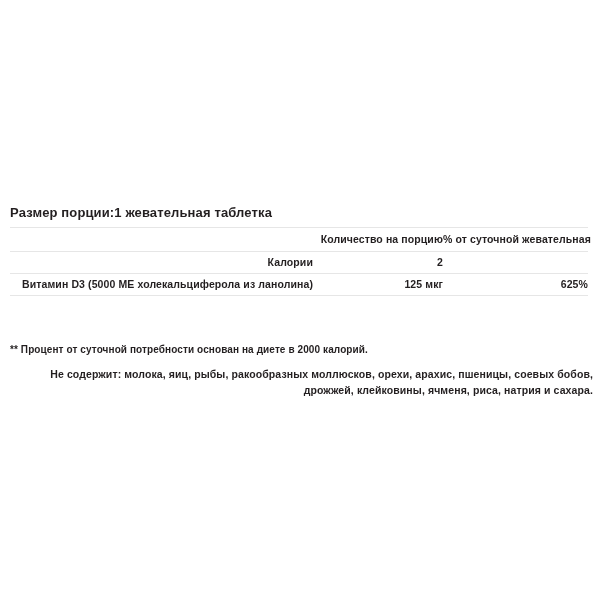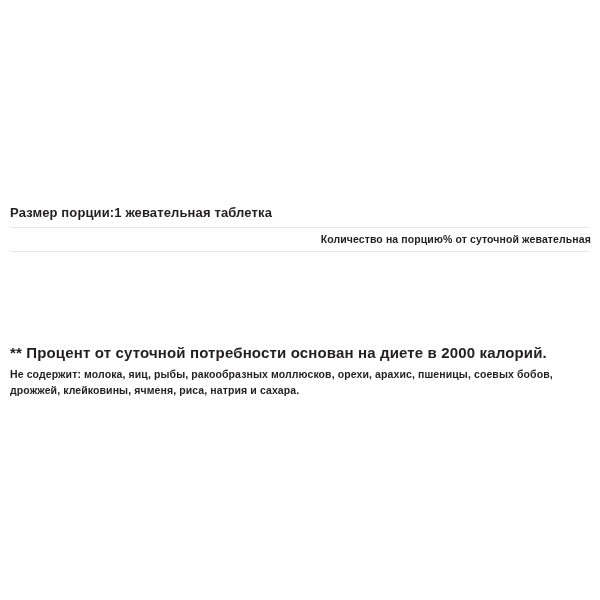--- a/index.html
+++ b/index.html
@@ -70,37 +70,38 @@
   }
 
   .nutrition-table th.col-label-head {
     font-weight: bold;
   }
 
   .footnote-asterisk {
     position: absolute;
     left: 10px;
     top: 344px;
-    font-size: 15px;
+    font-size: 10px;
     font-weight: bold;
     color: #231f20;
     letter-spacing: 0.01em;
     white-space: nowrap;
   }
 
   .allergen-note {
     position: absolute;
     left: 10px;
     top: 366px;
     width: 583px;
     font-size: 10.5px;
     font-weight: bold;
     color: #231f20;
     line-height: 16px;
     letter-spacing: 0.01em;
+    text-align: right;
   }
 </style>
 </head>
 <body>
 
 <div class="panel">
 
   <div class="serving-size">Размер порции:1 жевательная таблетка</div>
 
   <table class="nutrition-table">
@@ -110,20 +111,30 @@
       <col class="c-daily">
     </colgroup>
     <thead>
       <tr>
         <th class="col-label-head"></th>
         <th>Количество на порцию</th>
         <th>% от суточной жевательная</th>
       </tr>
     </thead>
     <tbody>
+      <tr>
+        <td>Калории</td>
+        <td>2</td>
+        <td></td>
+      </tr>
+      <tr>
+        <td>Витамин D3 (5000 МЕ холекальциферола из ланолина)</td>
+        <td>125 мкг</td>
+        <td>625%</td>
+      </tr>
     </tbody>
   </table>
 
   <div class="footnote-asterisk">** Процент от суточной потребности основан на диете в 2000 калорий.</div>
 
   <div class="allergen-note">Не содержит: молока, яиц, рыбы, ракообразных моллюсков, орехи, арахис, пшеницы, соевых бобов, дрожжей, клейковины, ячменя, риса, натрия и сахара.</div>
 
 </div>
 
 </body></html>

